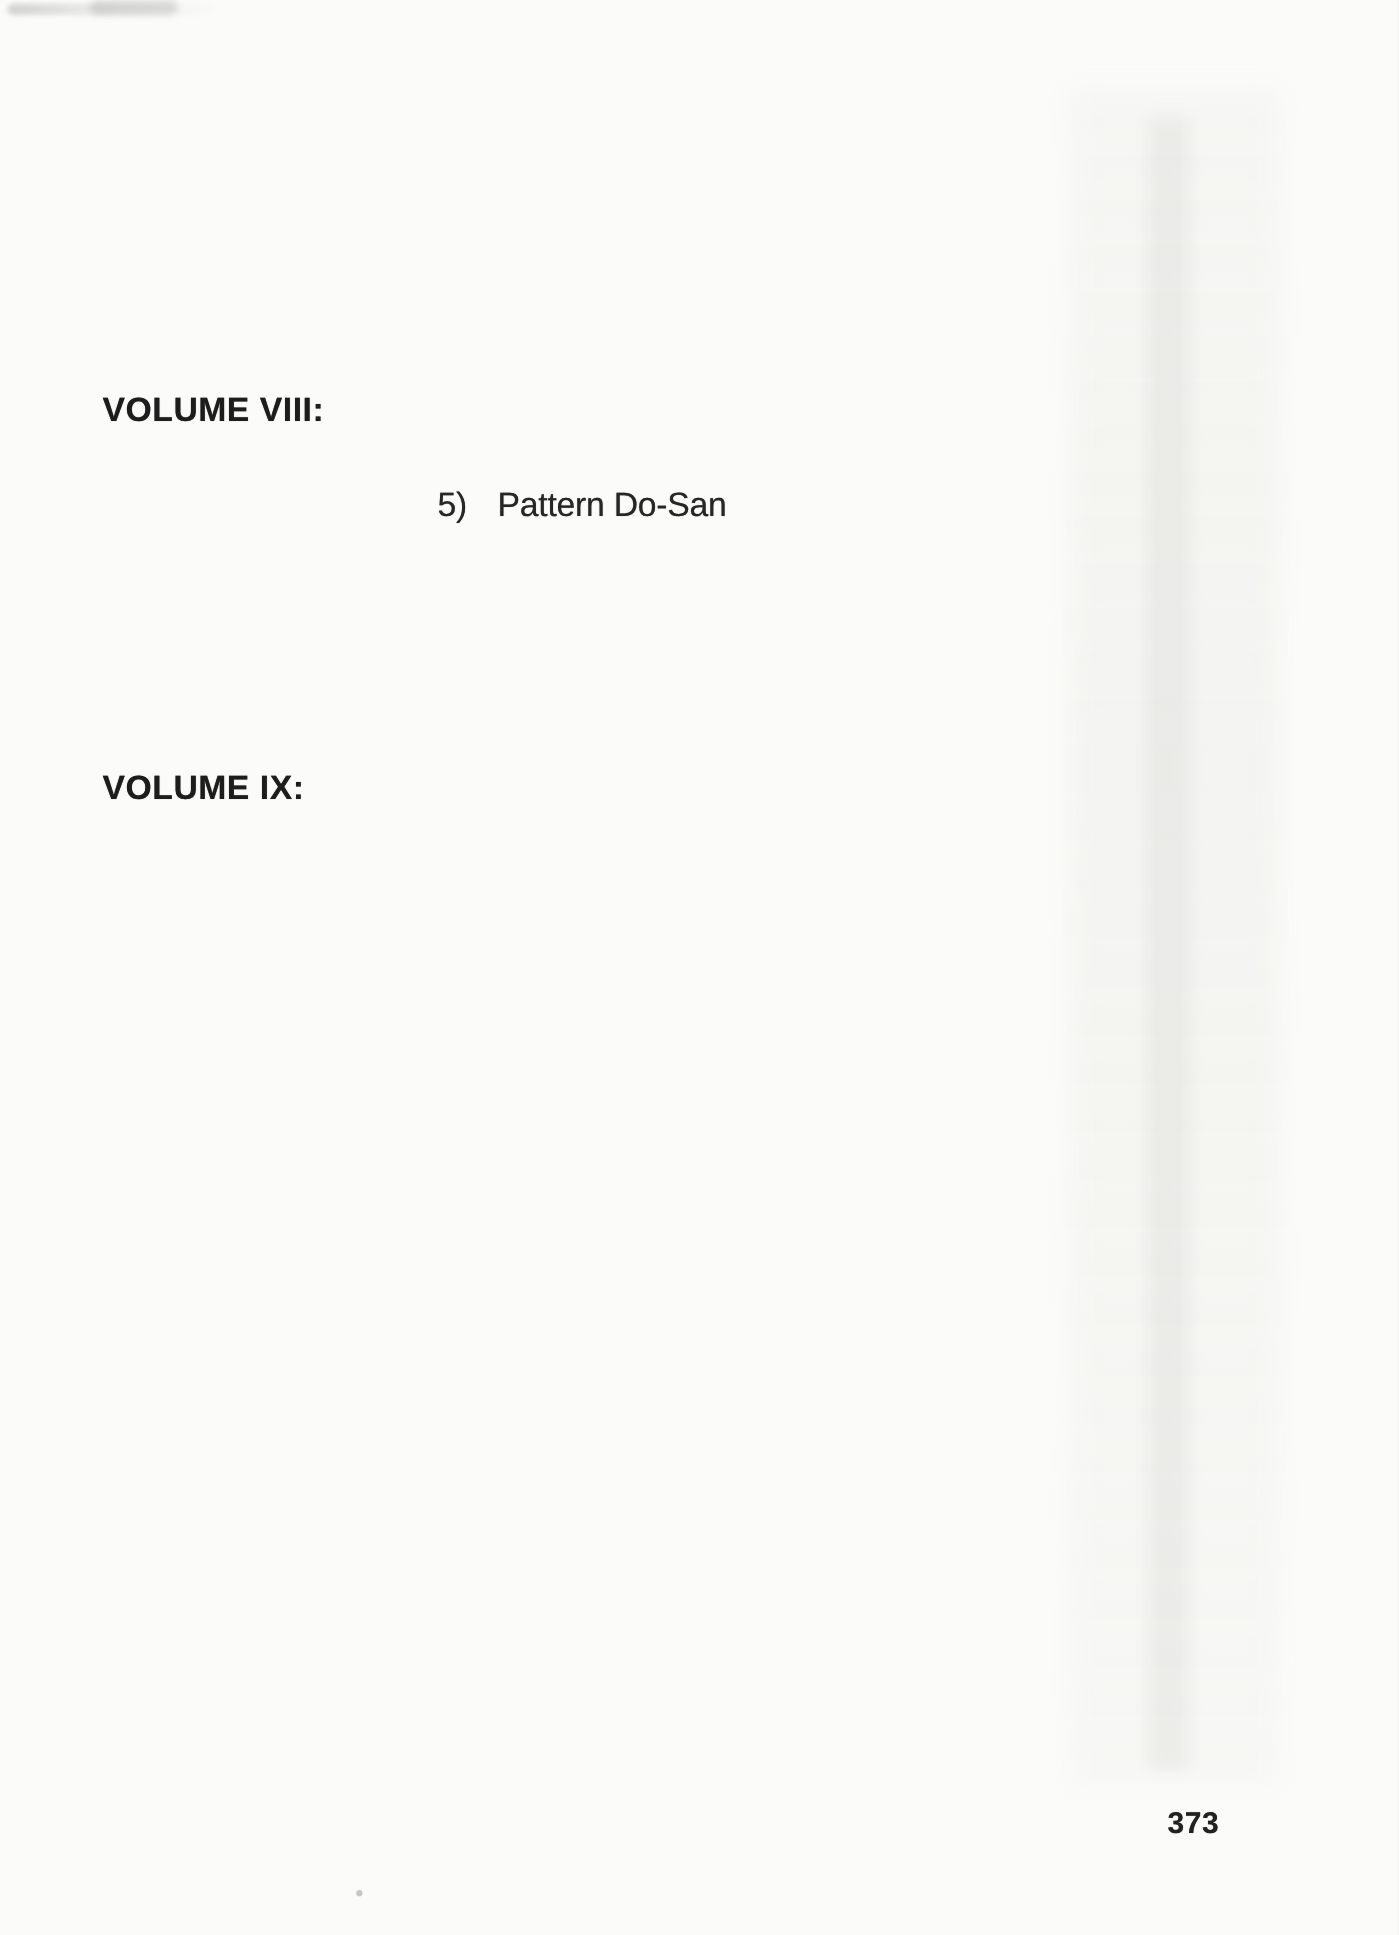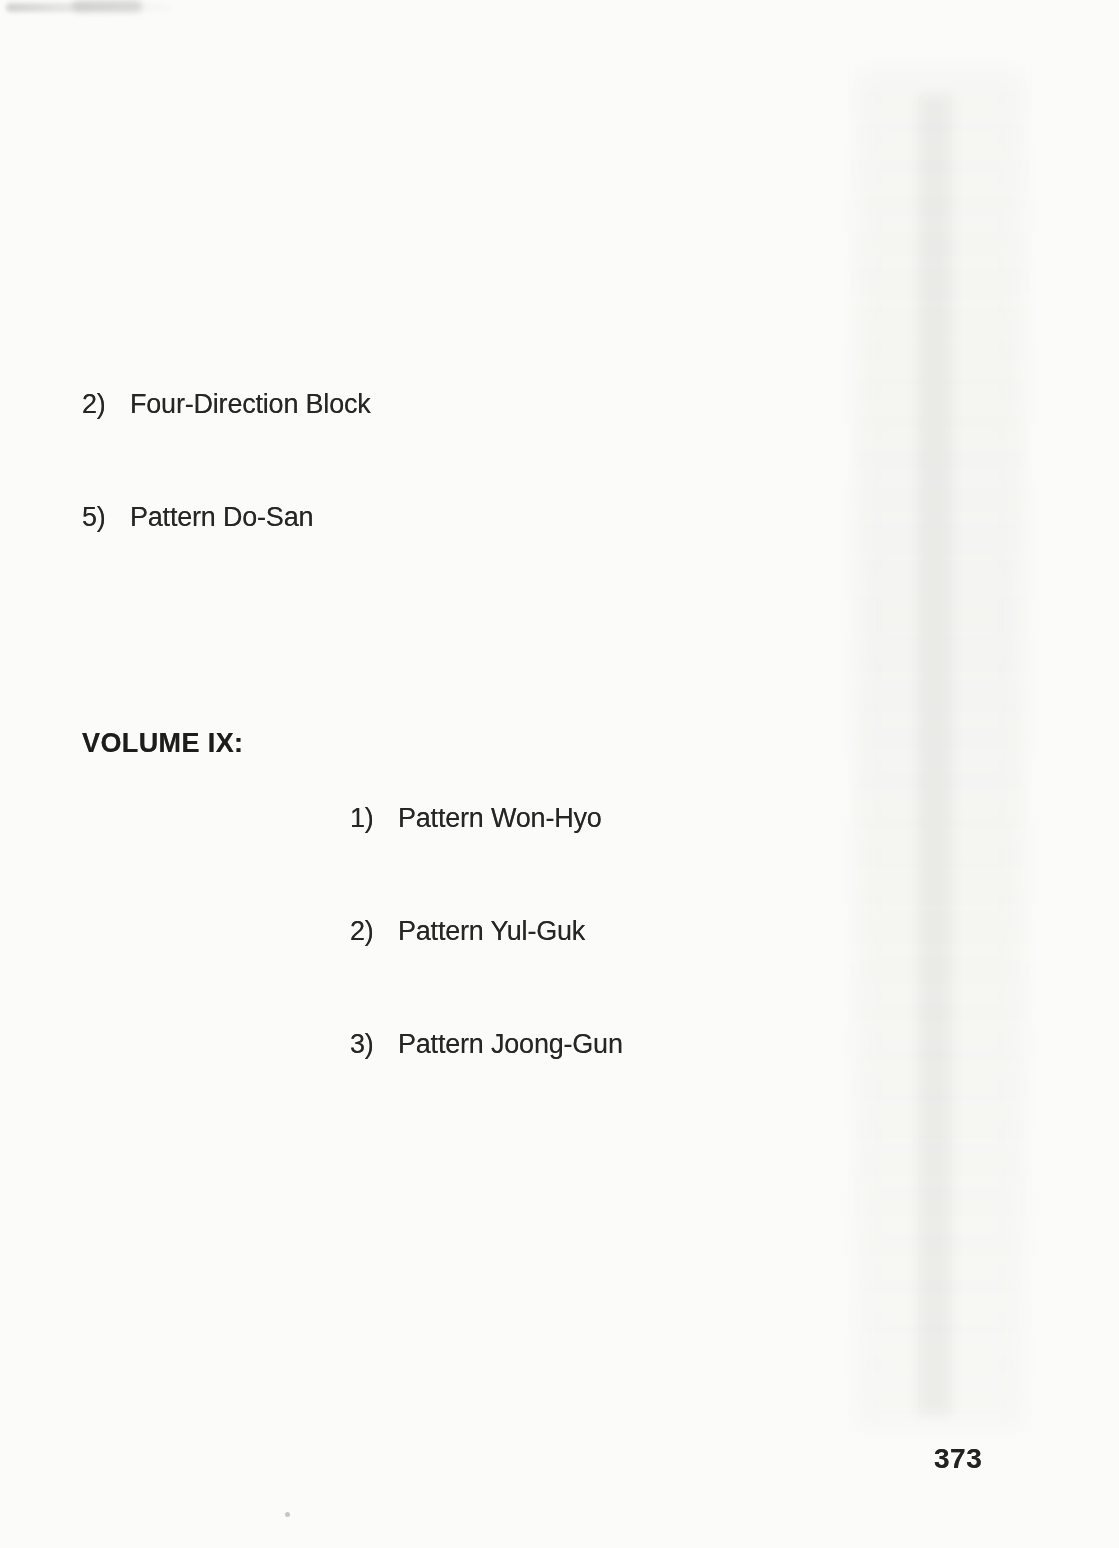--- a/index.html
+++ b/index.html
@@ -81,21 +81,21 @@
   .vol-items { }
   .item { }
   .num {
     display: inline-block;
     width: 48px;
   }
   .page-number {
     position: absolute;
     left: 934px;
     top: 1444px;
-    font-size: 28px;
+    font-size: 24px;
     line-height: 30px;
     font-weight: bold;
     color: #222220;
     letter-spacing: 0.5px;
     text-shadow: 0 0 0.6px rgba(20,20,20,0.6);
   }
 </style>
 </head>
 <body>
 
@@ -103,33 +103,28 @@
 
   <div class="smudge-a"></div>
   <div class="smudge-b"></div>
   <div class="bleed-band-wide"></div>
   <div class="bleed-band-narrow"></div>
   <div class="speck"></div>
 
   <main class="content">
 
     <section class="vol">
+      <div class="vol-label">VOLUME VIII:</div>
       <div class="vol-items">
-        <div class="item"><span class="num">2)</span><span class="txt">Four-Direction Block</span></div>
         <div class="item"><span class="num">5)</span><span class="txt">Pattern Do-San</span></div>
       </div>
     </section>
 
     <section class="vol">
       <div class="vol-label">VOLUME IX:</div>
-      <div class="vol-items">
-        <div class="item"><span class="num">1)</span><span class="txt">Pattern Won-Hyo</span></div>
-        <div class="item"><span class="num">2)</span><span class="txt">Pattern Yul-Guk</span></div>
-        <div class="item"><span class="num">3)</span><span class="txt">Pattern Joong-Gun</span></div>
-      </div>
     </section>
 
     
 
     
 
     
 
     
 

